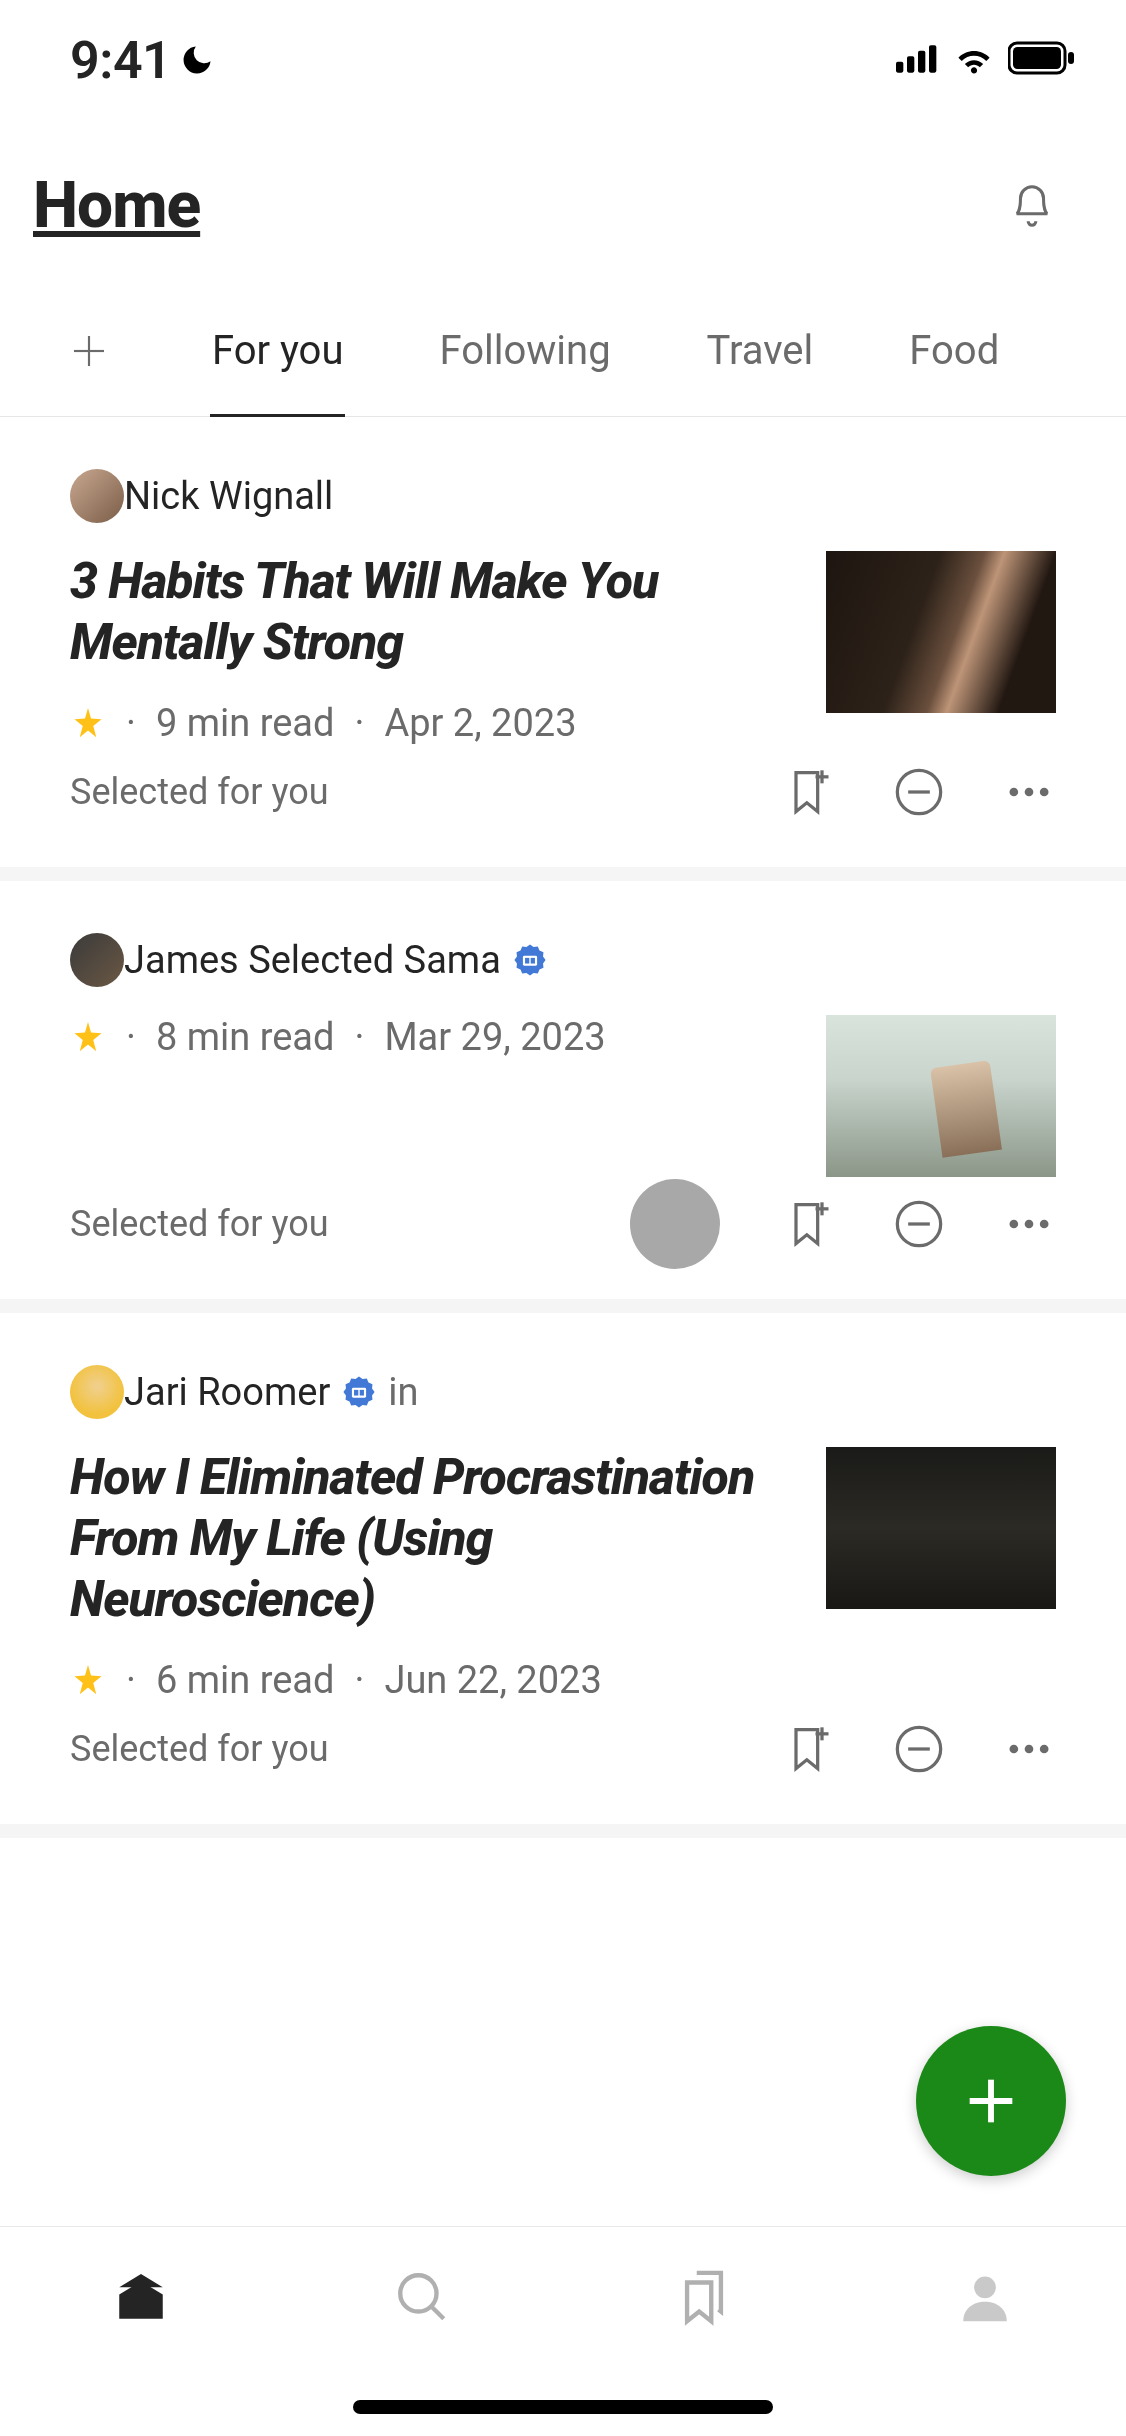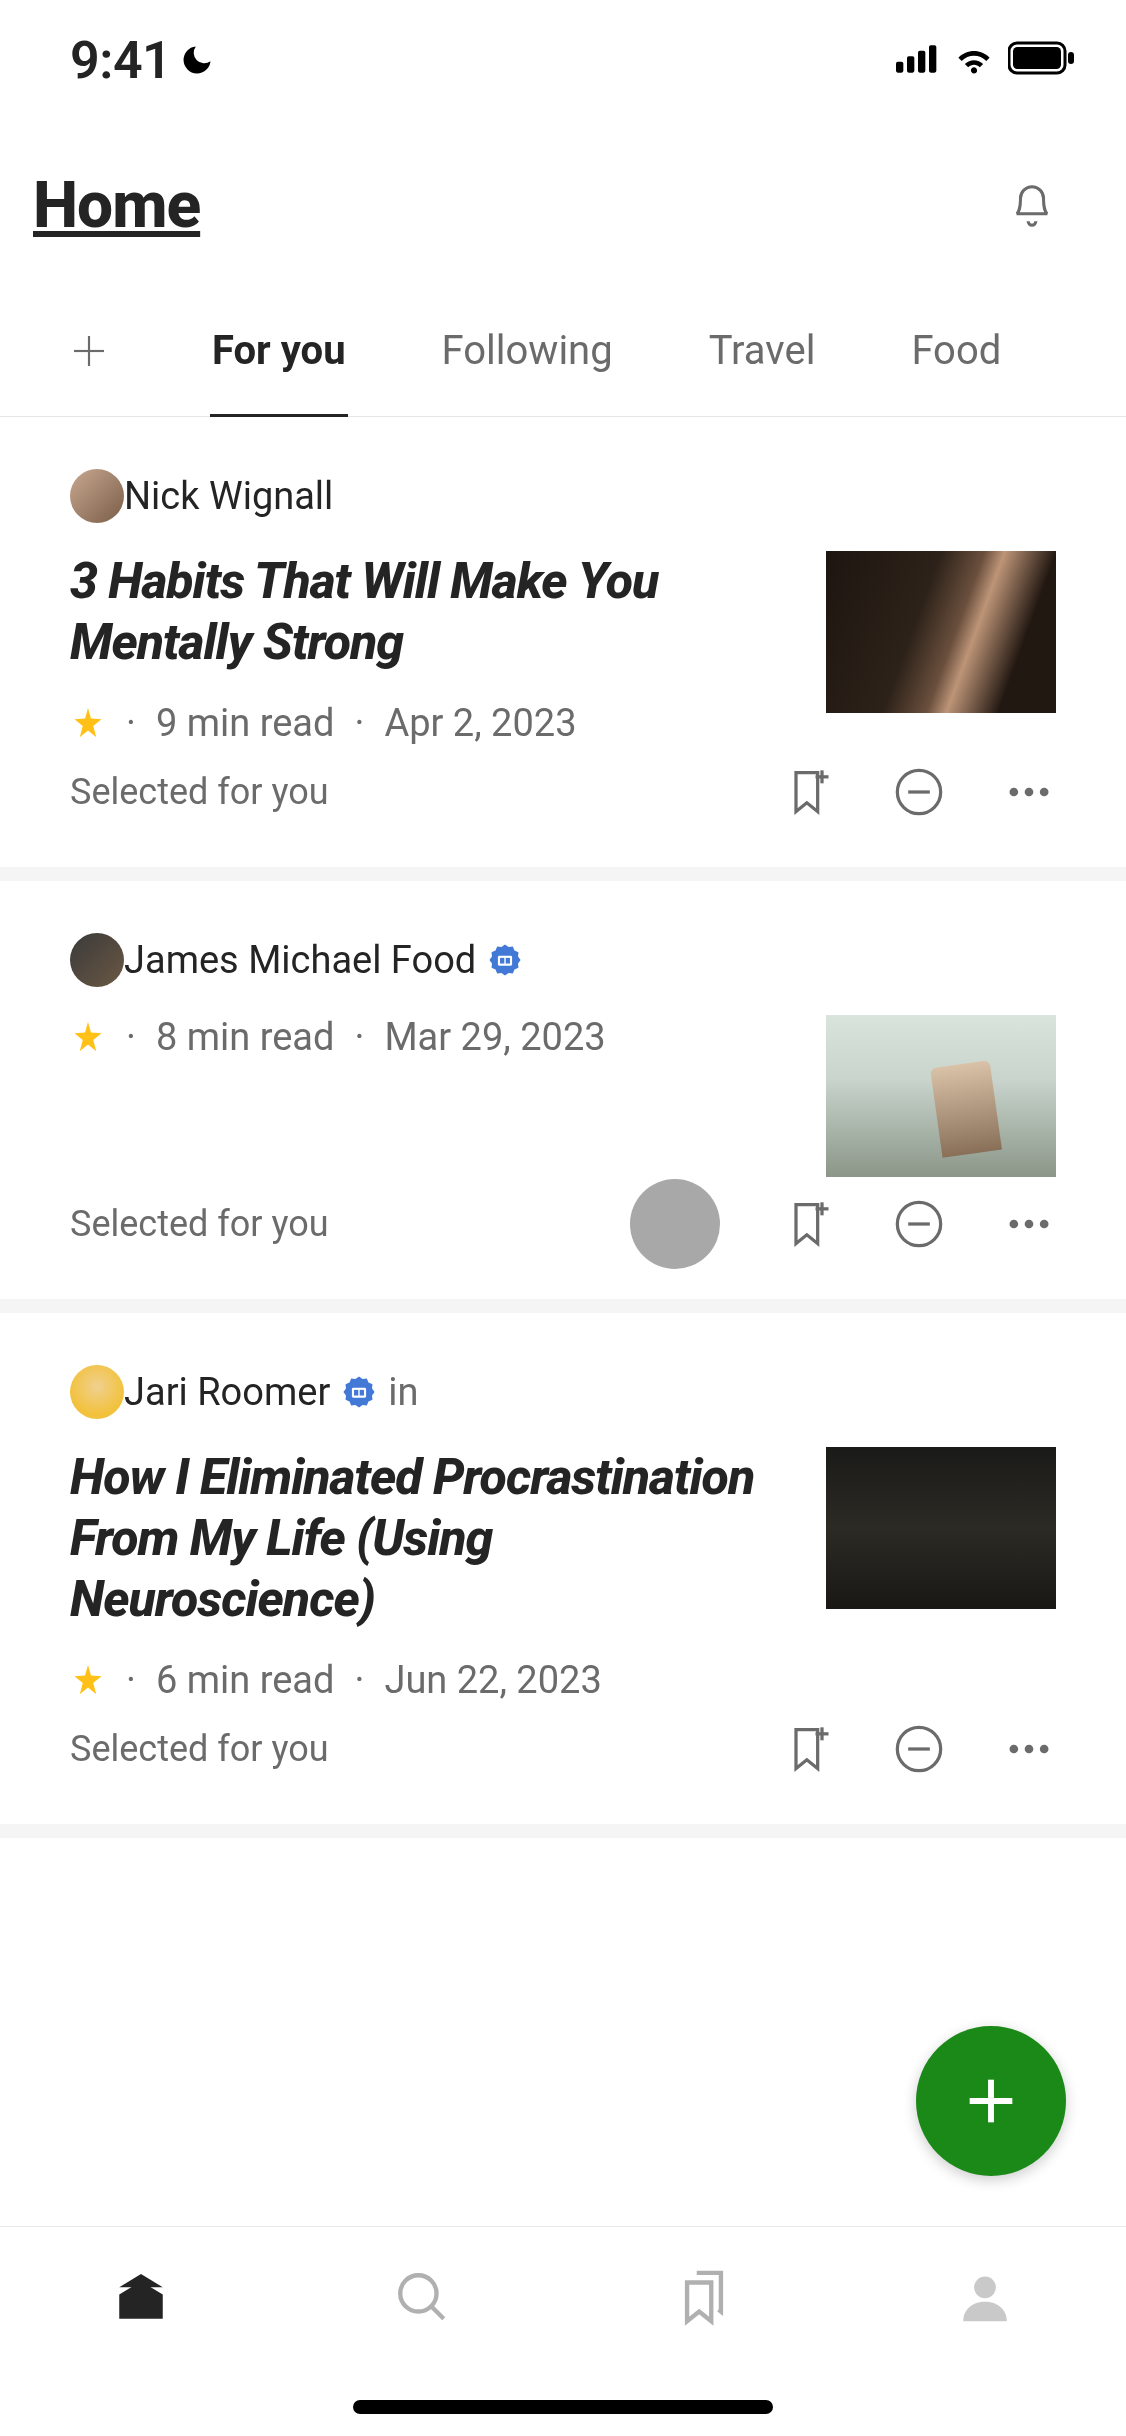--- a/index.html
+++ b/index.html
@@ -87,21 +87,21 @@
   .tab-add svg { width: 40px; height: 40px; stroke: #6b6b6b; }
   .tab {
     font-size: 40px;
     color: #6b6b6b;
     padding-bottom: 42px;
     position: relative;
     white-space: nowrap;
   }
   .tab.active {
     color: #242424;
-    font-weight: 700;
+    font-weight: 400;
   }
   .tab.active::after {
     content: "";
     position: absolute;
     left: -2px;
     right: -2px;
     bottom: -1px;
     height: 3px;
     background: #242424;
   }
@@ -382,21 +382,21 @@
             </svg>
         </div>
       </div>
     </div>
   </div>
 
   <div class="article">
     <div class="author-row">
       <div class="avatar a2"></div>
       <div class="author-name">
-        <span>James Michael Food</span>
+        <span>James Selected Sama</span>
         <span class="verified-badge">
           <svg viewBox="0 0 24 24">
               <path fill="#4379d6" d="M12 1l2.5 1.8 3-.3 1.2 2.8 2.8 1.2-.3 3L23 12l-1.8 2.5.3 3-2.8 1.2-1.2 2.8-3-.3L12 23l-2.5-1.8-3 .3-1.2-2.8-2.8-1.2.3-3L1 12l1.8-2.5-.3-3 2.8-1.2 1.2-2.8 3 .3L12 1z"></path>
               <rect x="7" y="9" width="10" height="7" rx="1" fill="#fff"></rect>
               <rect x="8.5" y="10.5" width="3" height="4" fill="#4379d6"></rect>
               <rect x="12.5" y="10.5" width="3" height="4" fill="#4379d6"></rect>
             </svg>
         </span>
       </div>
     </div>

